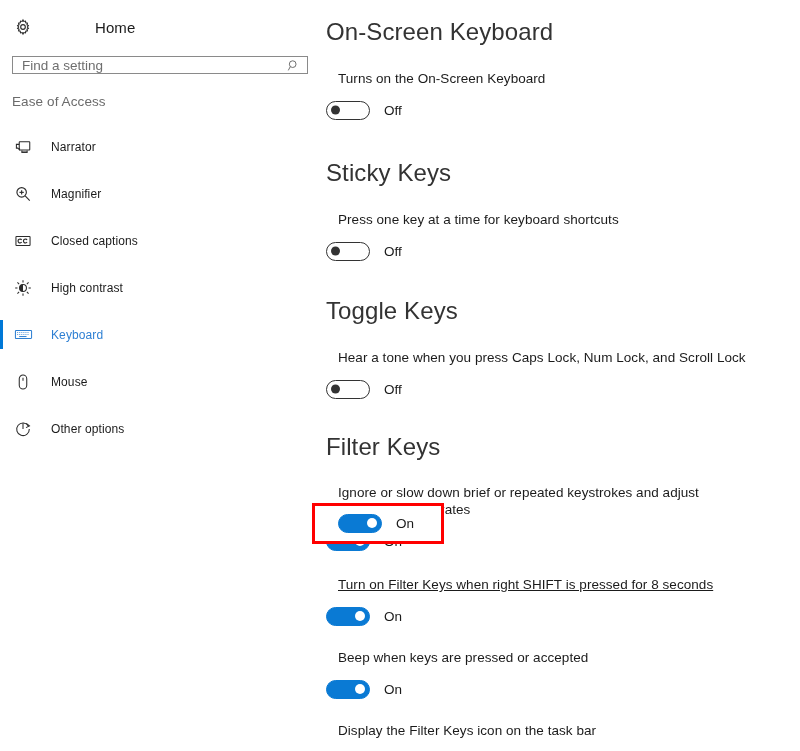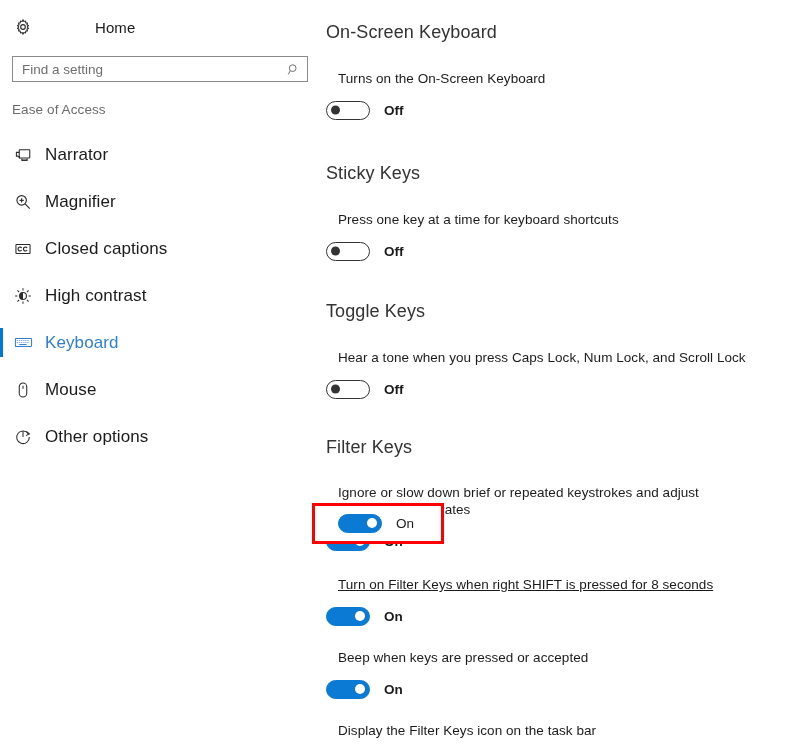--- a/index.html
+++ b/index.html
@@ -50,21 +50,21 @@
   }
   .home-label {
     margin-left: 17px;
     font-size: 15px;
     color: #1b1b1b;
     letter-spacing: 0.1px;
   }
 
   .search-wrap {
     margin: 14px 12px 0 12px;
-    height: 26px;
+    height: 18px;
     border: 1px solid #8a8a8a;
     background: #ffffff;
     display: flex;
     align-items: center;
     box-sizing: border-box;
     position: relative;
   }
   .search-input {
     border: none;
     outline: none;
@@ -129,63 +129,62 @@
     flex: 0 0 22px;
     display: flex;
     align-items: center;
     justify-content: center;
     color: #2b2b2b;
   }
   .nav-item.selected .nav-icon {
     color: #2d7fd3;
   }
   .nav-label {
-    margin-left: 11px;
-    font-size: 17px;
+    margin-left: 17px;
+    font-size: 12px;
     color: #1b1b1b;
     letter-spacing: 0.1px;
   }
   .nav-item.selected .nav-label {
     color: #2d7fd3;
   }
 
   
   .main {
     flex: 1 1 auto;
     padding-top: 12px;
     padding-left: 6px;
     box-sizing: border-box;
     position: relative;
   }
   .section {
     position: relative;
   }
   .sec-title {
-    font-size: 18px;
+    font-size: 24px;
     font-weight: 400;
     color: #333333;
     margin: 0;
     letter-spacing: 0.1px;
     line-height: 28px;
   }
   .sec-desc {
     font-size: 13.5px;
     color: #1b1b1b;
     line-height: 17px;
     letter-spacing: 0.05px;
     margin: 12px;
     max-width: 440px;
   }
 
   
   .toggle-row {
     display: flex;
     align-items: center;
     height: 22px;
-    font-weight: bold;
   }
   .switch {
     width: 44px;
     height: 19px;
     border-radius: 10px;
     box-sizing: border-box;
     position: relative;
     flex: 0 0 44px;
     cursor: default;
   }

